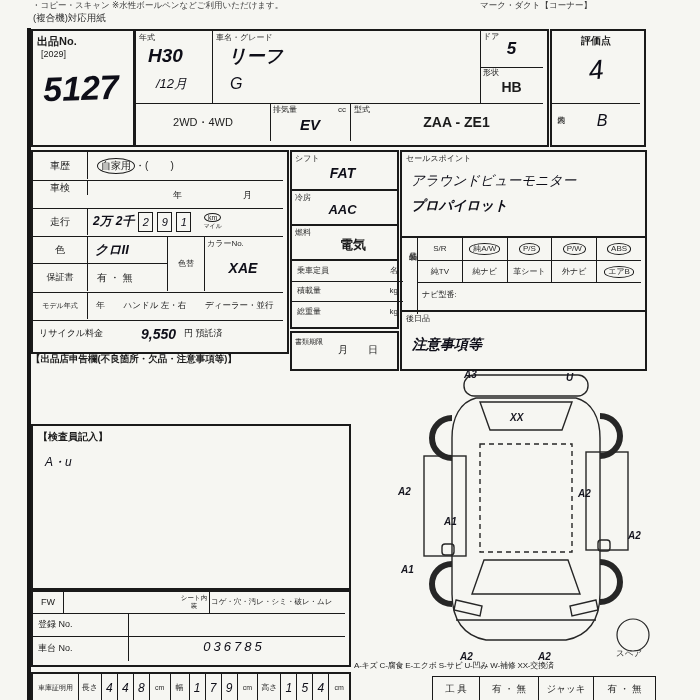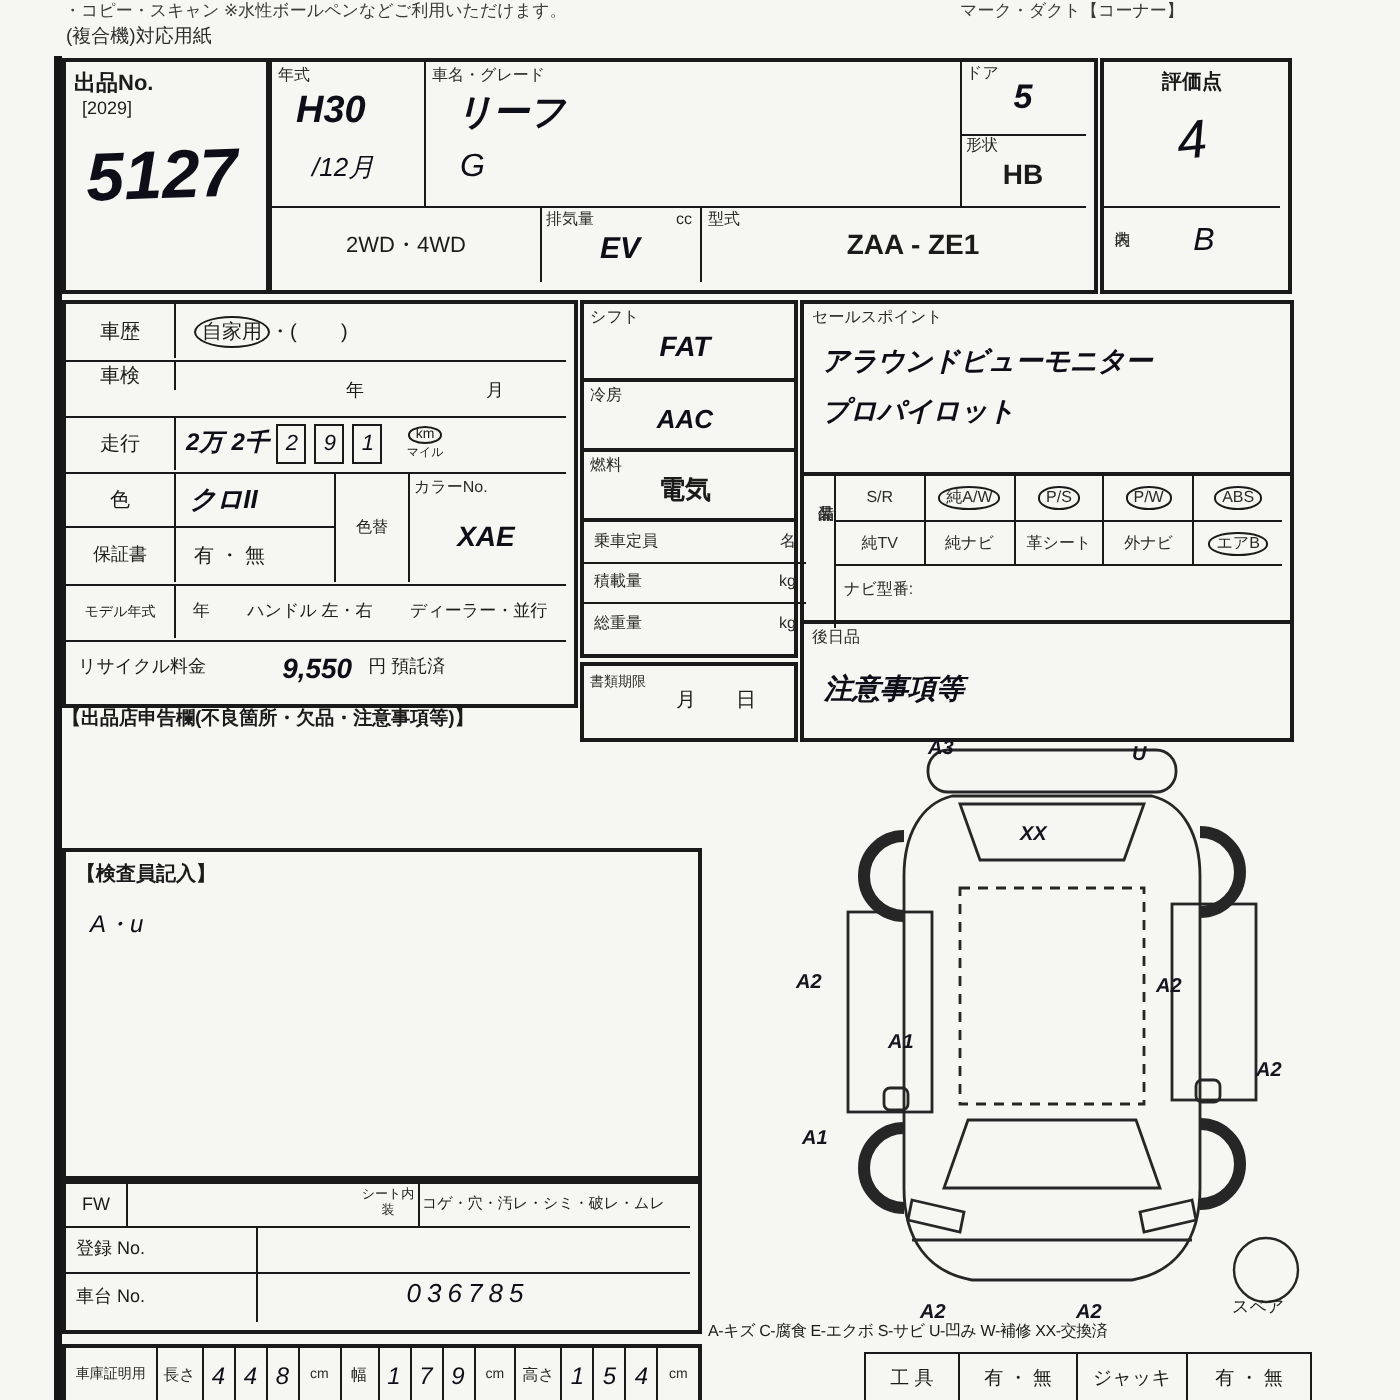--- a/index.html
+++ b/index.html
@@ -155,21 +155,21 @@
   <div class="box" style="left:290px;top:150px;width:105px;height:37px;">
     <span class="cell lbl" style="left:3px;top:2px;">シフト</span>
     <span class="cell hw" style="left:0;top:13px;width:101px;text-align:center;font-size:14px;font-weight:bold;">FAT</span>
   </div>
   <div class="box" style="left:290px;top:189px;width:105px;height:33px;">
     <span class="cell lbl" style="left:3px;top:2px;">冷房</span>
     <span class="cell hw" style="left:0;top:11px;width:101px;text-align:center;font-size:13px;font-weight:bold;">AAC</span>
   </div>
   <div class="box" style="left:290px;top:224px;width:105px;height:33px;">
     <span class="cell lbl" style="left:3px;top:2px;">燃料</span>
-    <span class="cell" style="left:0;top:10px;width:101px;text-align:center;font-size:13px;font-weight:bold;">電気</span>
+    <span class="cell" style="left:0;top:10px;width:101px;font-size:13px;font-weight:bold;padding-left:48px;">電気</span>
   </div>
   <div class="box" style="left:290px;top:259px;width:105px;height:66px;">
     <div class="cell bb fc" style="left:0;top:0;width:101px;height:20px;padding:0 5px;justify-content:space-between;">
       <span class="lbl">乗車定員</span>
       <span class="lbl">名</span>
     </div>
     <div class="cell bb fc" style="left:0;top:20px;width:101px;height:20px;padding:0 5px;justify-content:space-between;">
       <span class="lbl">積載量</span>
       <span class="lbl">kg</span>
     </div>
@@ -178,21 +178,21 @@
       <span class="lbl">kg</span>
     </div>
   </div>
   <div class="box" style="left:290px;top:331px;width:105px;height:36px;">
     <span class="cell lbl" style="left:3px;top:5px;width:30px;font-size:7px;">書類期限</span>
     <span class="cell" style="left:34px;top:10px;width:64px;text-align:center;font-size:10px;">月　　日</span>
   </div>
 
   <div class="box" style="left:400px;top:150px;width:243px;height:84px;">
     <span class="cell lbl" style="left:4px;top:2px;">セールスポイント</span>
-    <span class="cell hw nowrap" style="left:9px;top:20px;font-size:13.5px;font-weight:bold;">アラウンドビューモニター</span>
+    <span class="cell hw nowrap" style="left:9px;top:20px;font-size:13.5px;font-weight:normal;">アラウンドビューモニター</span>
     <span class="cell hw nowrap" style="left:9px;top:45px;font-size:13.5px;font-weight:bold;">プロパイロット</span>
   </div>
 
   <div class="box" style="left:400px;top:236px;width:243px;height:72px;">
     <span class="cell vtext lbl br" style="left:0;top:0;width:15px;height:68px;padding-top:8px;font-size:8px;">装備品</span>
     <div class="cell" style="left:16px;top:0;width:223px;height:22px;display:flex;">
       <span class="fcc br" style="flex:1;">
           <span class="lbl">S/R</span>
         </span>
       <span class="fcc br" style="flex:1;">

